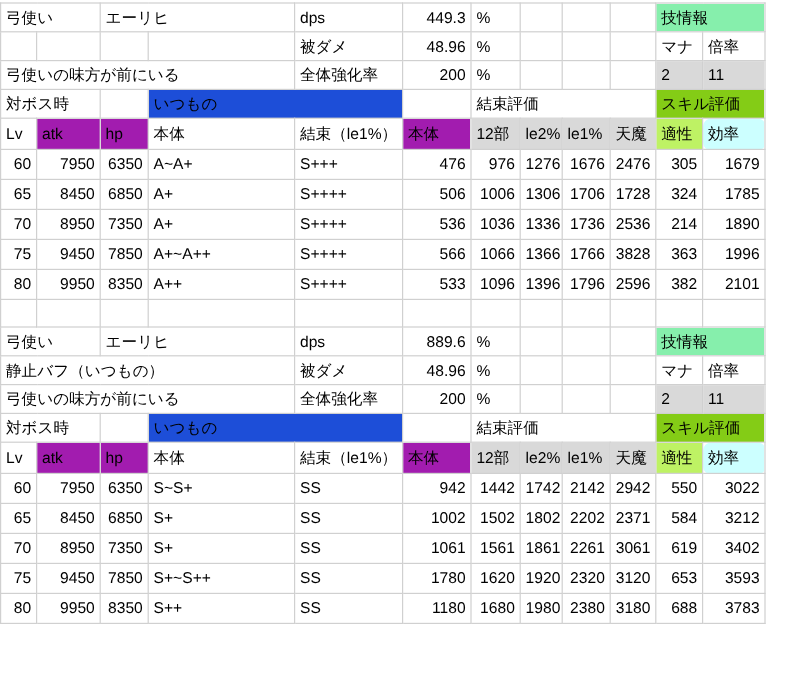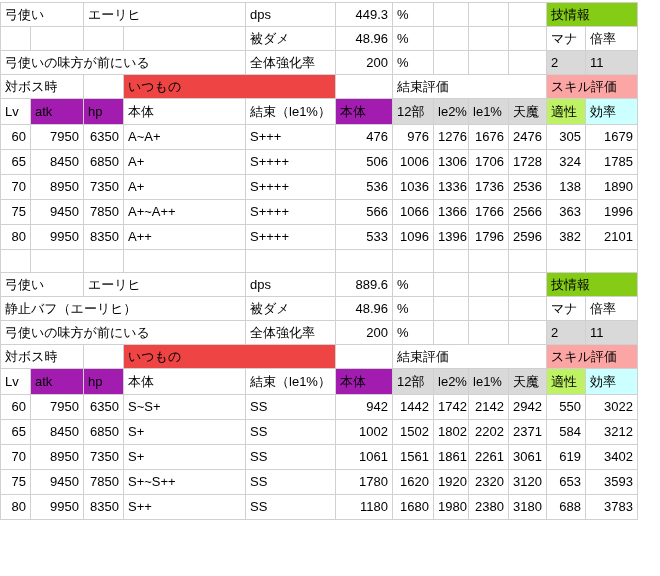--- a/index.html
+++ b/index.html
@@ -4,27 +4,27 @@
 <style>
   html,body{margin:0;padding:0;background:#ffffff;}
   body{padding-top:2px;font-family:"Liberation Sans","DejaVu Sans",sans-serif;color:#000;}
   table{border-collapse:collapse;table-layout:fixed;width:638px;font-size:13px;}
   td{border:1px solid #d0d0d0;padding:0 4px;height:23px;overflow:hidden;white-space:nowrap;line-height:23px;box-sizing:border-box;}
   tr.r-head td{height:25px;line-height:25px;}
   tr.r-data td{height:24px;line-height:24px;}
   td.num{text-align:right;}
   td.ctr{text-align:left;}
   td.txt{text-align:left;}
-  .bg-orange{background:#84cc16;}
+  .bg-orange{background:#86efac;}
   .bg-yellow{background:#a21caf;}
   .bg-gray{background:#D9D9D9;}
   .bg-pink{background:#bef264;}
-  .bg-cyan{background:#CCFFFF;}
-  .bg-blue{background:#fca5a5;}
-  .bg-green{background:#ef4444;}
+  .bg-cyan{background:#CCFFFF;border-radius:6px;}
+  .bg-blue{background:#84cc16;}
+  .bg-green{background:#1d4ed8;}
 </style>
 </head>
 <body>
 
 <table>
   <colgroup>
     <col style="width:30px">
       <col style="width:53px">
       <col style="width:40px">
     <col style="width:122px">
@@ -132,34 +132,34 @@
     <td class="num">70</td>
     <td class="num">8950</td>
     <td class="num">7350</td>
     <td class="txt">A+</td>
     <td class="txt">S++++</td>
     <td class="num">536</td>
     <td class="num">1036</td>
     <td class="num">1336</td>
     <td class="num">1736</td>
     <td class="num">2536</td>
-    <td class="num">138</td>
+    <td class="num">214</td>
     <td class="num">1890</td>
   </tr>
       <tr class="r-data">
     <td class="num">75</td>
     <td class="num">9450</td>
     <td class="num">7850</td>
     <td class="txt">A+~A++</td>
     <td class="txt">S++++</td>
     <td class="num">566</td>
     <td class="num">1066</td>
     <td class="num">1366</td>
     <td class="num">1766</td>
-    <td class="num">2566</td>
+    <td class="num">3828</td>
     <td class="num">363</td>
     <td class="num">1996</td>
   </tr>
       <tr class="r-data">
     <td class="num">80</td>
     <td class="num">9950</td>
     <td class="num">8350</td>
     <td class="txt">A++</td>
     <td class="txt">S++++</td>
     <td class="num">533</td>
@@ -195,21 +195,21 @@
       <td colspan="2" class="txt">エーリヒ</td>
       <td class="ctr">dps</td>
       <td class="num">889.6</td>
       <td class="txt">%</td>
       <td></td>
       <td></td>
       <td></td>
       <td colspan="2" class="ctr bg-orange">技情報</td>
     </tr>
     <tr class="r-info">
-      <td colspan="4" class="txt">静止バフ（エーリヒ）</td>
+      <td colspan="4" class="txt">静止バフ（いつもの）</td>
       <td class="ctr">被ダメ</td>
       <td class="num">48.96</td>
       <td class="txt">%</td>
       <td></td>
       <td></td>
       <td></td>
       <td class="ctr">マナ</td>
       <td class="ctr">倍率</td>
     </tr>
     <tr class="r-info">

